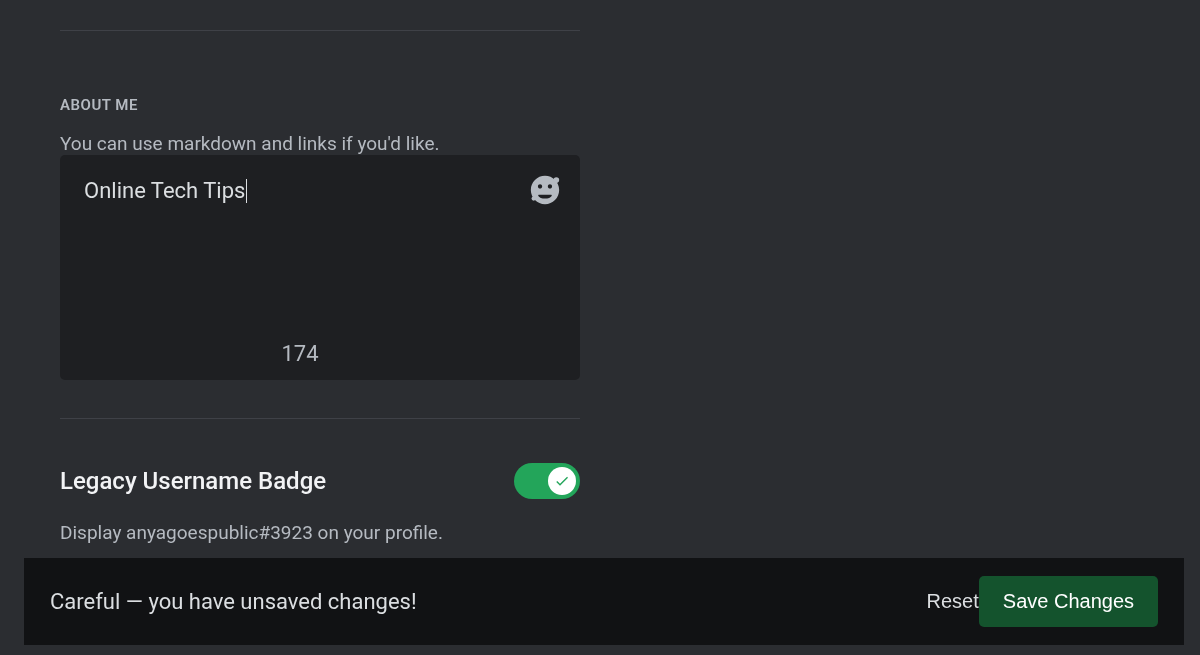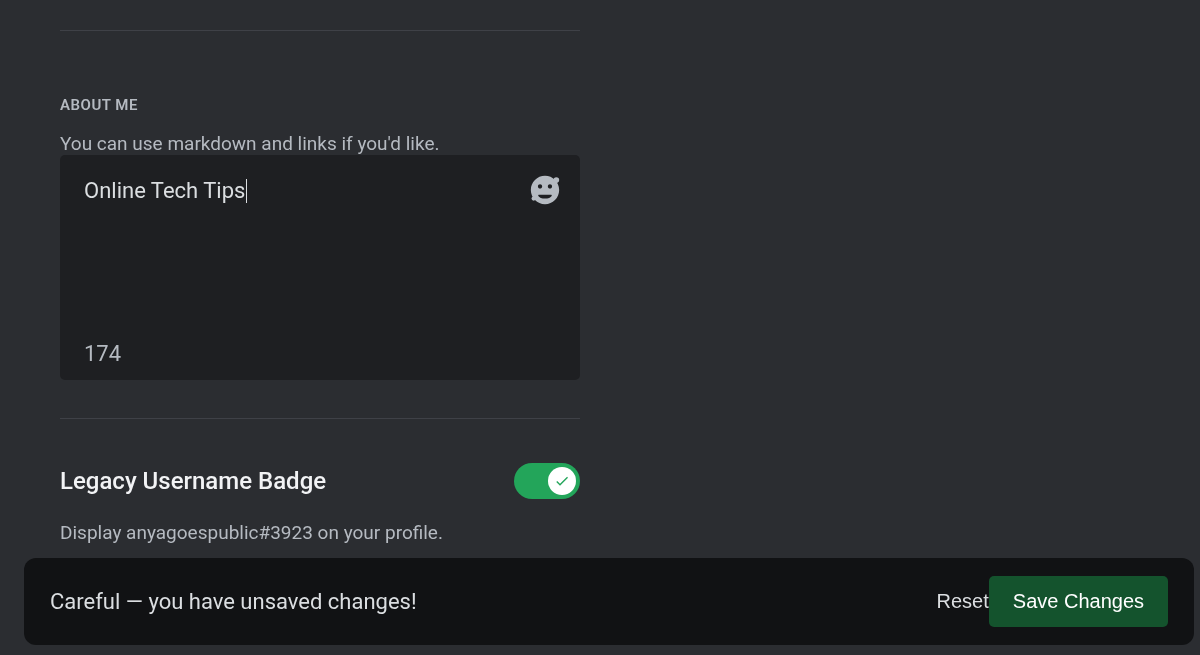--- a/index.html
+++ b/index.html
@@ -75,21 +75,21 @@
       height: 36px;
       cursor: pointer;
       display: flex;
       align-items: center;
       justify-content: center;
     }
     .emoji-btn svg {
       fill: #b5bac1;
     }
     .char-counter {
-      text-align: left;
+      text-align: center;
       font-size: 22px;
       color: #b5bac1;
       font-weight: 400;
       padding-right: 40px;
       margin-top: auto;
     }
     .divider2 {
       height: 1px;
       background-color: #3f4147;
       width: 520px;
@@ -135,23 +135,23 @@
     .toggle-description {
       font-size: 19px;
       color: #b5bac1;
       margin-top: 22px;
       font-weight: 400;
     }
     .unsaved-bar {
       position: absolute;
       bottom: 10px;
       left: 24px;
-      right: 6px;
+      right: 16px;
       background-color: #111214;
-      border-radius: 12px;
+      border-radius: 0;
       padding: 18px 26px;
       display: flex;
       align-items: center;
       justify-content: space-between;
     }
     .unsaved-text {
       font-size: 22px;
       color: #dbdee1;
       font-weight: 400;
     }

